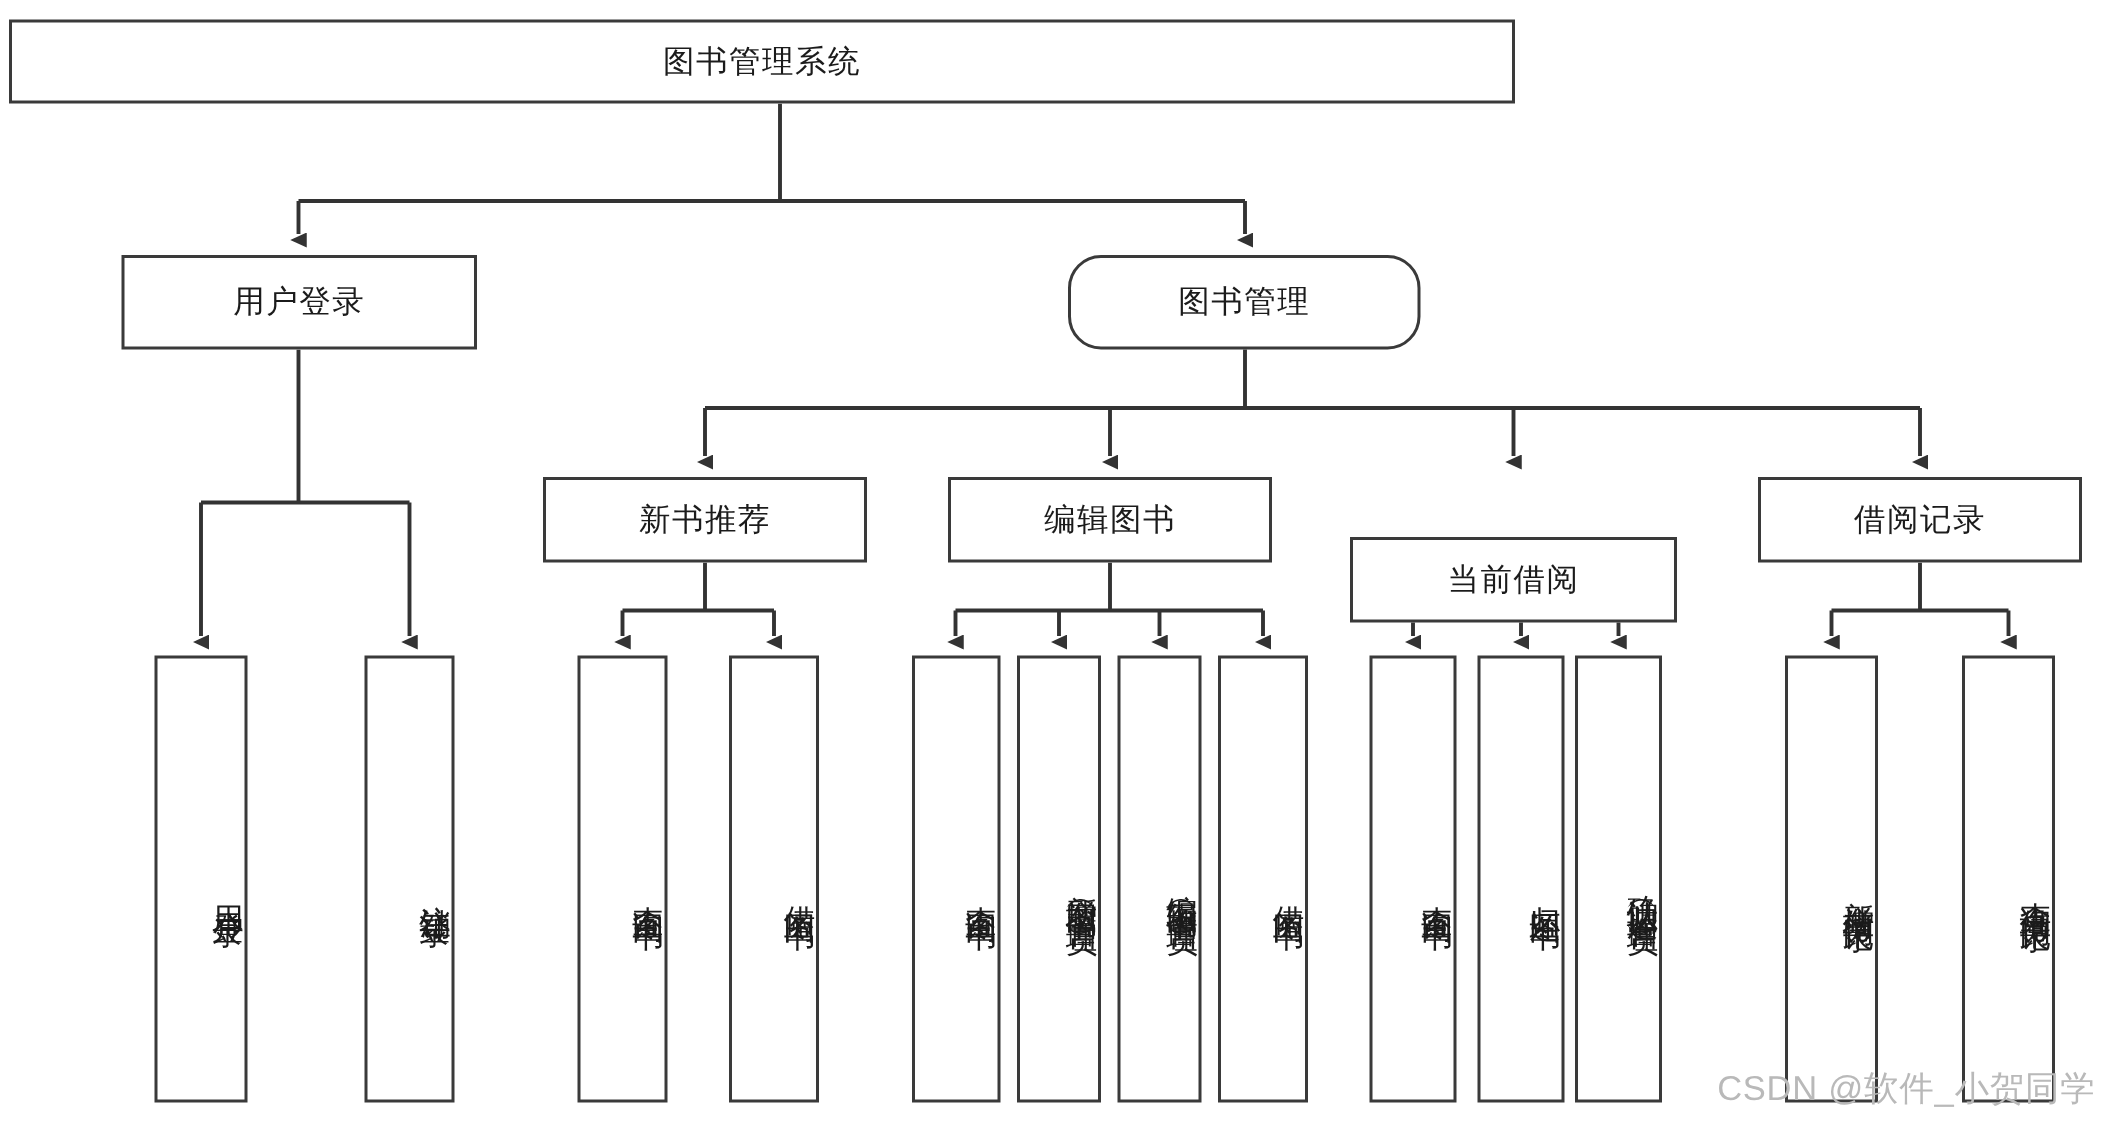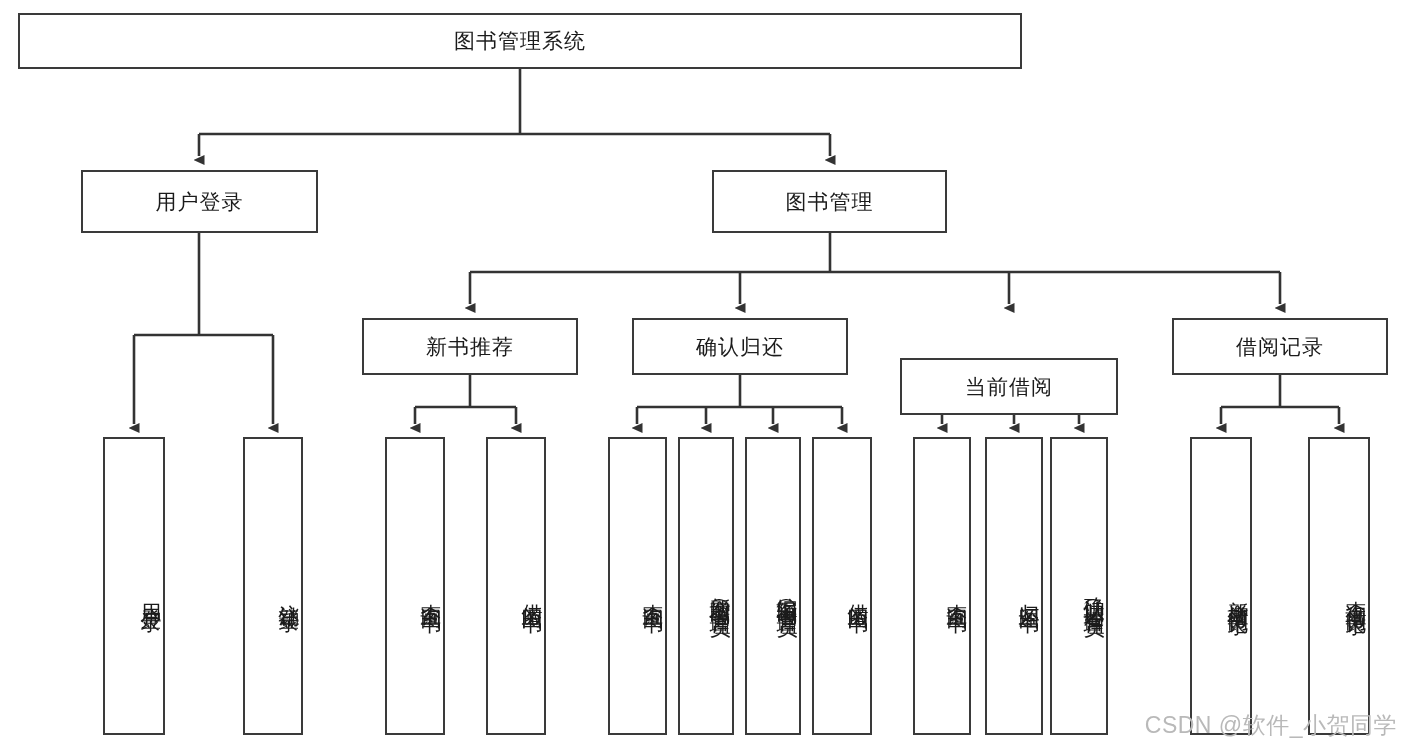--- a/index.html
+++ b/index.html
@@ -119,36 +119,36 @@
       <path d="M1014,407 L1014,424" marker-end="url(#arrow)"></path>
       <path d="M1079,407 L1079,424" marker-end="url(#arrow)"></path>
 
       <path d="M1280,375 L1280,407"></path>
       <path d="M1221,407 L1339,407"></path>
       <path d="M1221,407 L1221,424" marker-end="url(#arrow)"></path>
       <path d="M1339,407 L1339,424" marker-end="url(#arrow)"></path>
     </g>
   </svg>
 
-  <div class="node node-root" style="left:18px; top:13px; width:1004px; height:56px;">
+  <div class="node node-root" style="left:6px; top:13px; width:1004px; height:56px;">
     <span>图书管理系统</span>
   </div>
 
   <div class="node node-h" style="left:81px; top:170px; width:237px; height:63px;">
     <span>用户登录</span>
   </div>
-  <div class="node node-h" style="left:712px; top:170px; width:235px; height:63px;">
+  <div class="node node-h" style="left:712px; top:170px; width:235px; height:63px;border-radius:22px;">
     <span>图书管理</span>
   </div>
 
   <div class="node node-h" style="left:362px; top:318px; width:216px; height:57px;">
     <span>新书推荐</span>
   </div>
   <div class="node node-h" style="left:632px; top:318px; width:216px; height:57px;">
-    <span>确认归还</span>
+    <span>编辑图书</span>
   </div>
   <div class="node node-h" style="left:900px; top:318px; width:218px; height:57px;margin-top:40px;">
     <span>当前借阅</span>
   </div>
   <div class="node node-h" style="left:1172px; top:318px; width:216px; height:57px;">
     <span>借阅记录</span>
   </div>
 
   <div class="node node-v" style="left:103px; top:437px; width:62px; height:298px;">
     <span>用户登录</span>

